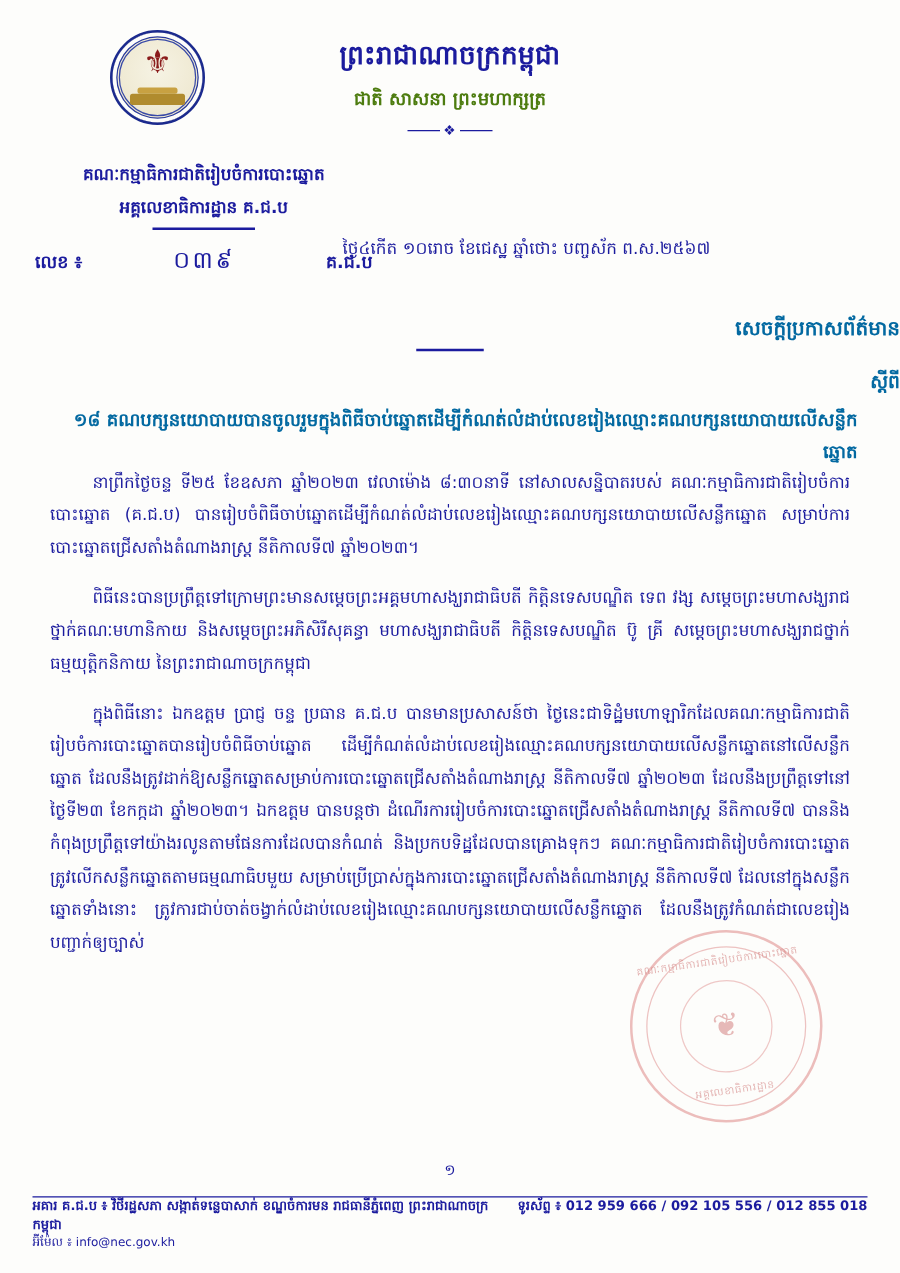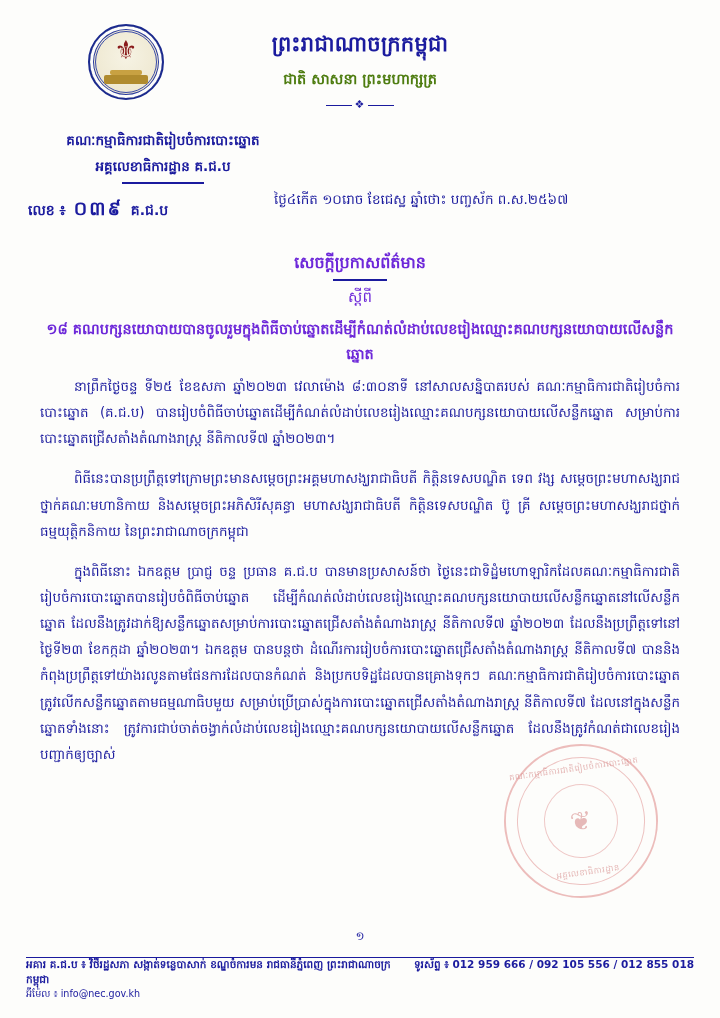--- a/index.html
+++ b/index.html
@@ -114,27 +114,27 @@
   .issuer .unit { display: block; }
   .issuer-underline {
     width: 82px;
     height: 1.5px;
     background: #1b1b9e;
     margin: 3px auto 6px;
   }
   .number-row {
     display: flex;
     align-items: baseline;
-    justify-content: flex-start;
+    justify-content: space-between;
     gap: 8px;
     font-size: 14px;
   }
   .number-row .no-label { font-weight: bold; }
   .number-row .no-value {
-    font-weight: bold;
+    font-weight: normal;
     font-size: 19px;
     letter-spacing: 2px;
   }
   .number-row .no-suffix { font-weight: bold; }
 
   
   .datelines {
     position: absolute;
     right: 46px;
     top: 186px;
@@ -142,25 +142,25 @@
     font-size: 13.5px;
     color: #1b1b9e;
     line-height: 2;
   }
 
   
   .subject {
     position: absolute;
     left: 0; right: 0;
     top: 252px;
-    text-align: center;
-    color: #6d28d9;
+    text-align: right;
+    color: #0369a1;
   }
   .subject .t1 { font-size: 16px; font-weight: bold; }
-  .subject .t2 { font-size: 15px; font-weight: normal; margin-top: 6px; }
+  .subject .t2 { font-size: 15px; font-weight: bold; margin-top: 14px; }
   .subject .t3 {
     font-size: 14.5px;
     font-weight: bold;
     margin-top: 8px;
     line-height: 1.75;
     padding: 0 34px;
   }
   .subject-underline {
     width: 54px; height: 1.5px; background: #1b1b9e;
     margin: 3px auto 0;

